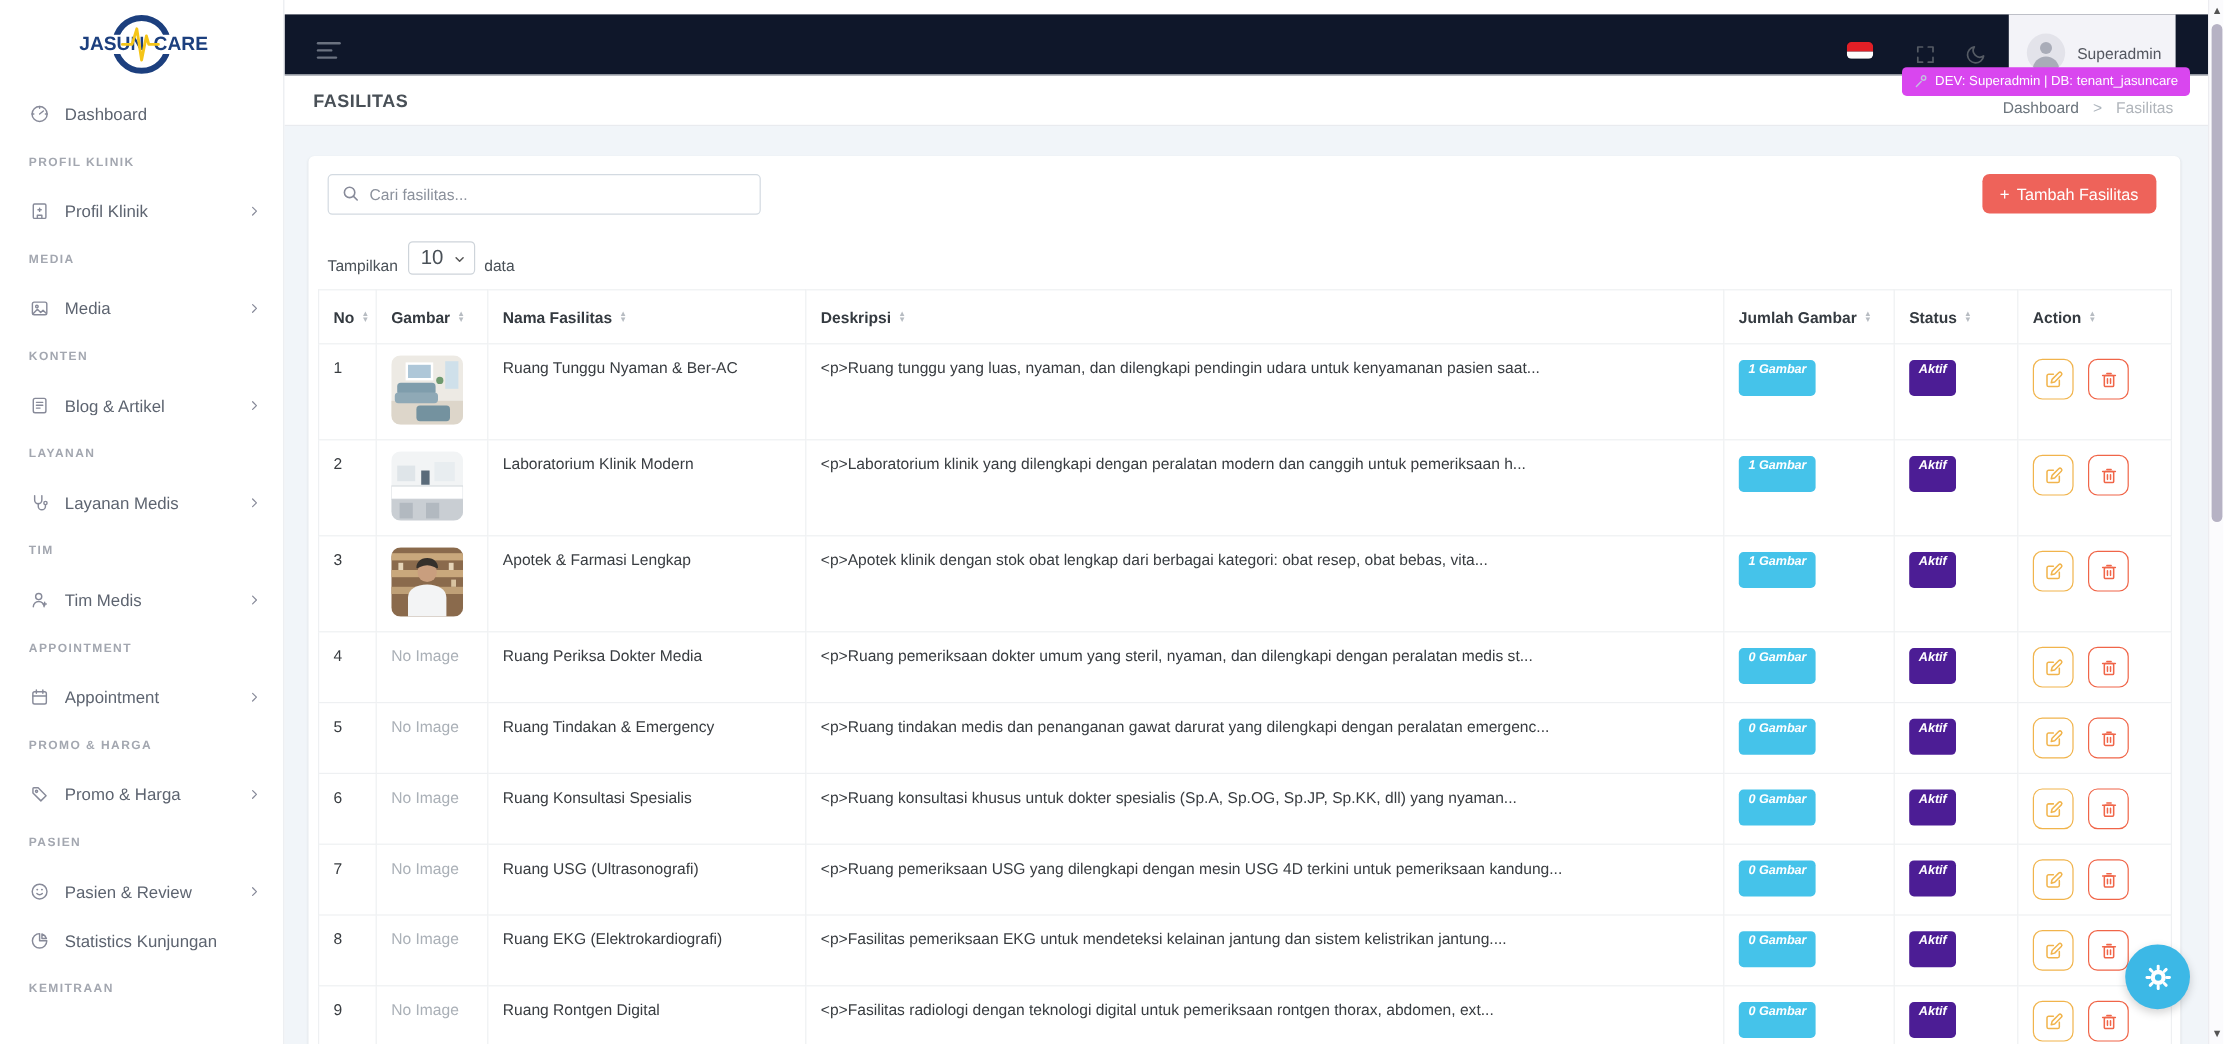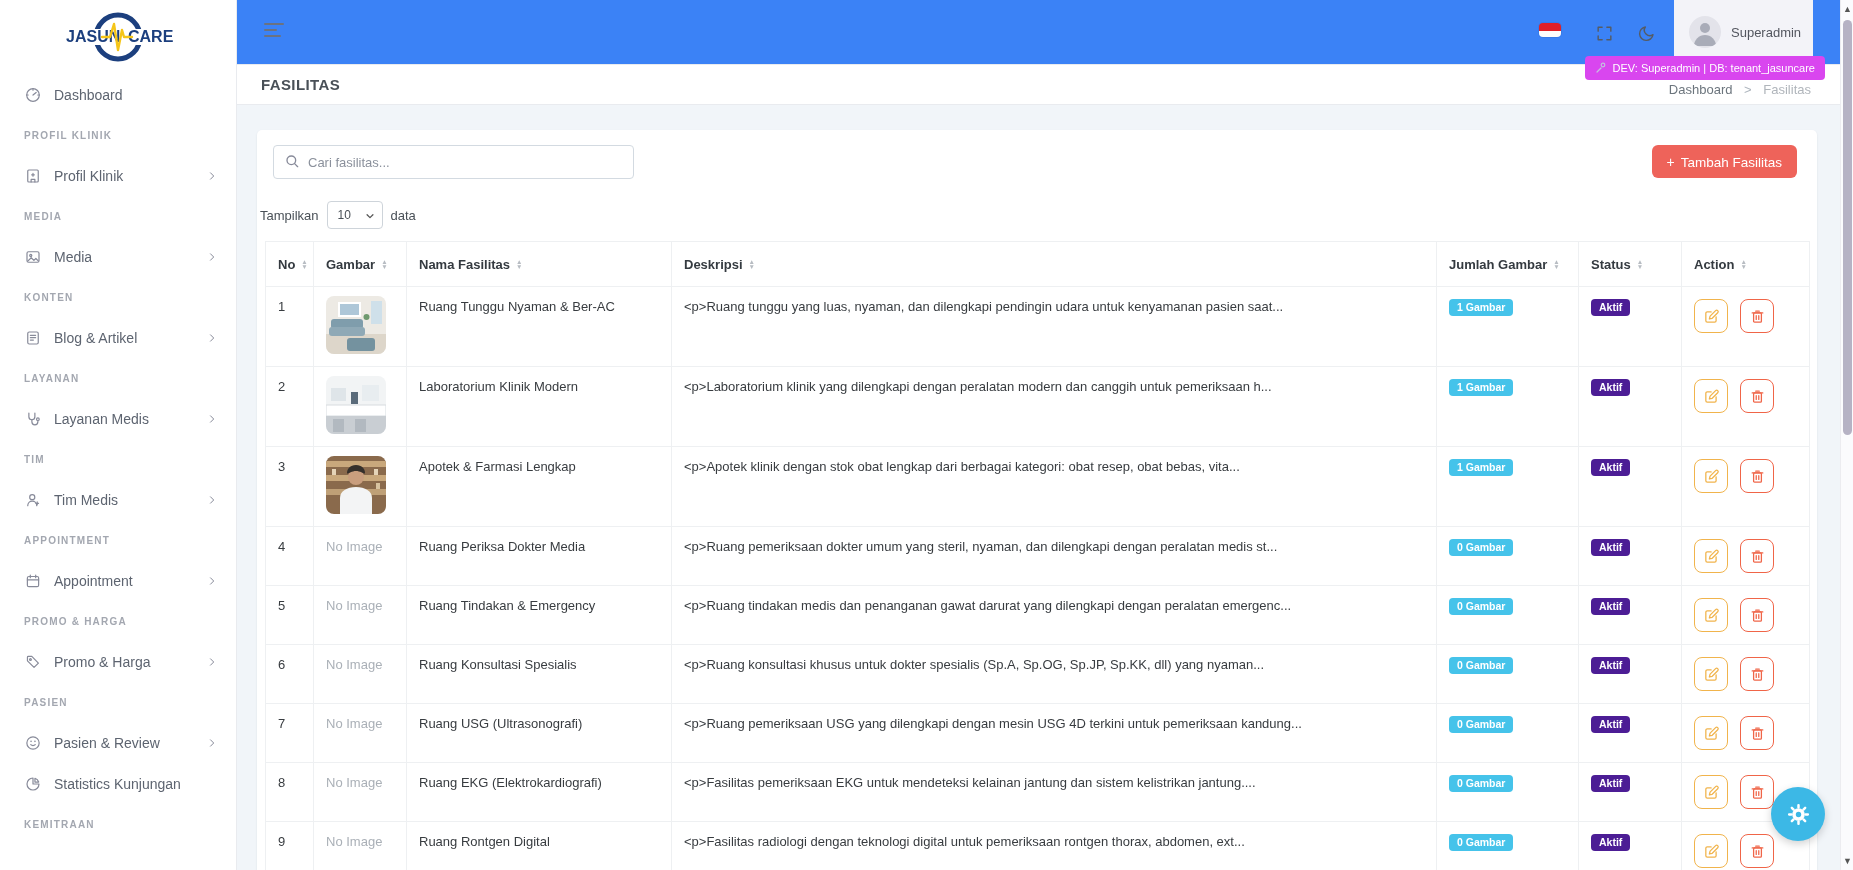--- a/index.html
+++ b/index.html
@@ -16,21 +16,21 @@
         font-size:10px; font-weight:bold; letter-spacing:1.2px; color:#a3a7b0; text-transform:uppercase; }
   .nav-item { height:41px; display:flex; align-items:center; padding:0 18px 0 24px; cursor:pointer;
         color:#5d6470; font-size:14px; }
   .nav-item .nicon { width:18px; height:18px; margin-right:12px; color:#878a99; flex:0 0 auto; display:flex; }
   .nav-item .nicon svg { width:18px; height:18px; }
   .nav-item .nlabel { flex:1 1 auto; white-space:nowrap; overflow:hidden; }
   .nav-item .chev { width:12px; height:12px; color:#878a99; display:flex; }
   .nav-item .chev svg { width:12px; height:12px; }
 
   
-  .topbar { position:absolute; left:237px; top:0; right:13px; height:65px; background:#3b82f6;
+  .topbar { position:absolute; left:237px; top:12px; right:13px; height:51px; background:#0f172a;
             border-bottom:1px solid #e9ebef; z-index:4; }
   .hamburger { position:absolute; left:27px; top:23px; width:22px; height:18px; cursor:pointer; }
   .hamburger span { display:block; height:2px; background:#6b7280; border-radius:1px; margin-bottom:4px; }
   .hamburger span:nth-child(1){ width:20px; } .hamburger span:nth-child(2){ width:13px; } .hamburger span:nth-child(3){ width:17px; }
   .flag { position:absolute; left:1302px; top:23px; width:22px; height:14px; border-radius:4px; overflow:hidden;
           box-shadow:0 0 0 1px rgba(0,0,0,0.06); cursor:pointer; }
   .flag .t { height:8px; background:#e11f26; } .flag .b { height:6px; background:#fdfdfd; }
   .icon-btn { position:absolute; top:18px; width:30px; height:30px; color:#555b64; display:flex;
               align-items:center; justify-content:center; cursor:pointer; }
   .icon-btn svg { width:19px; height:19px; }
@@ -57,41 +57,41 @@
           border-radius:5px 5px 0 0; box-shadow:0 1px 2px rgba(56,65,74,.12); }
   .card-toolbar { position:relative; padding:15px 20px 0 16px; height:49px; }
   .search-wrap { position:relative; width:304px; }
   .search-input { width:361px; height:34px; border:1px solid #d3dae1; border-radius:4px; padding:0 10px 0 34px;
                   font-size:13px; color:#495057; outline:none; font-family:"Liberation Sans",sans-serif; }
   .search-input::placeholder { color:#8b919c; }
   .search-icon { position:absolute; left:11px; top:8px; width:16px; height:16px; color:#878a99; }
   .add-btn { position:absolute; right:20px; top:15px; height:33px; background:#ee635a; color:#fff; border:none;
              border-radius:6px; font-size:13.5px; padding:0 15px; cursor:pointer; font-family:"Liberation Sans",sans-serif;text-align:right; }
   .add-btn .plus { margin-right:6px; font-size:14px; }
-  .show-row { display:flex; align-items:center; padding:22px 16px 12px 3px; font-size:13px; color:#495057; }
+  .show-row { display:flex; align-items:flex-end; padding:22px 16px 12px 16px; font-size:13px; color:#495057; }
   .show-row .lbl { margin-right:8px; }
   .page-select { position:relative; width:56px; height:28px; border:1px solid #ced4da; border-radius:4px;
-                 display:flex; align-items:center; padding-left:10px; font-size:12px; color:#495057;
+                 display:flex; align-items:center; padding-left:10px; font-size:17px; color:#495057;
                  margin-right:8px; cursor:pointer; background:#fff; }
   .page-select svg { position:absolute; right:7px; top:9px; width:10px; height:10px; color:#555; }
 
   
   .table-wrap { padding:0 8px; }
   table { border-collapse:collapse; table-layout:fixed; width:1544px; font-size:13px; }
   th, td { border:1px solid #eef0f2; text-align:left; vertical-align:top; }
   th { padding:0 12px; height:45px; font-size:13px; font-weight:bold; color:#343a40; vertical-align:middle; cursor:pointer; }
   .th-inner { display:flex; align-items:center; justify-content:flex-start; }
   .sort { display:flex; flex-direction:column; line-height:5px; font-size:6.5px; color:#b7bcc2; margin-left:6px; }
   td { padding:12px; color:#383c40; }
   tr.tall td { height:79px; } tr.short td { height:59px; }
   td.no-image { color:#aab0b7; }
   .thumb { width:60px; height:58px; border-radius:8px; overflow:hidden; display:block; margin-top:-3px; }
   .thumb svg { display:block; }
-  .badge { display:inline-block; font-size:10.5px; font-weight:bold; color:#fff; padding:3px 8px 3px;
-           border-radius:4px; line-height:11px; }
+  .badge { display:inline-block; font-size:10.5px; font-weight:bold; color:#fff; padding:3px 8px 16px;
+           border-radius:4px; line-height:11px;font-style:italic; }
   .badge-count { background:#45c3ea; }
   .badge-status { background:#4c1d95; }
   .actions { display:flex; gap:12px; }
   .act-btn { width:34px; height:34px; border-radius:8px; background:#fff; display:flex; align-items:center;
              justify-content:center; cursor:pointer; }
   .act-btn svg { width:17px; height:17px; }
   .act-edit { border:1px solid #f1b44c; color:#f1b44c; }
   .act-delete { border:1px solid #f06548; color:#f06548; }
 
   

